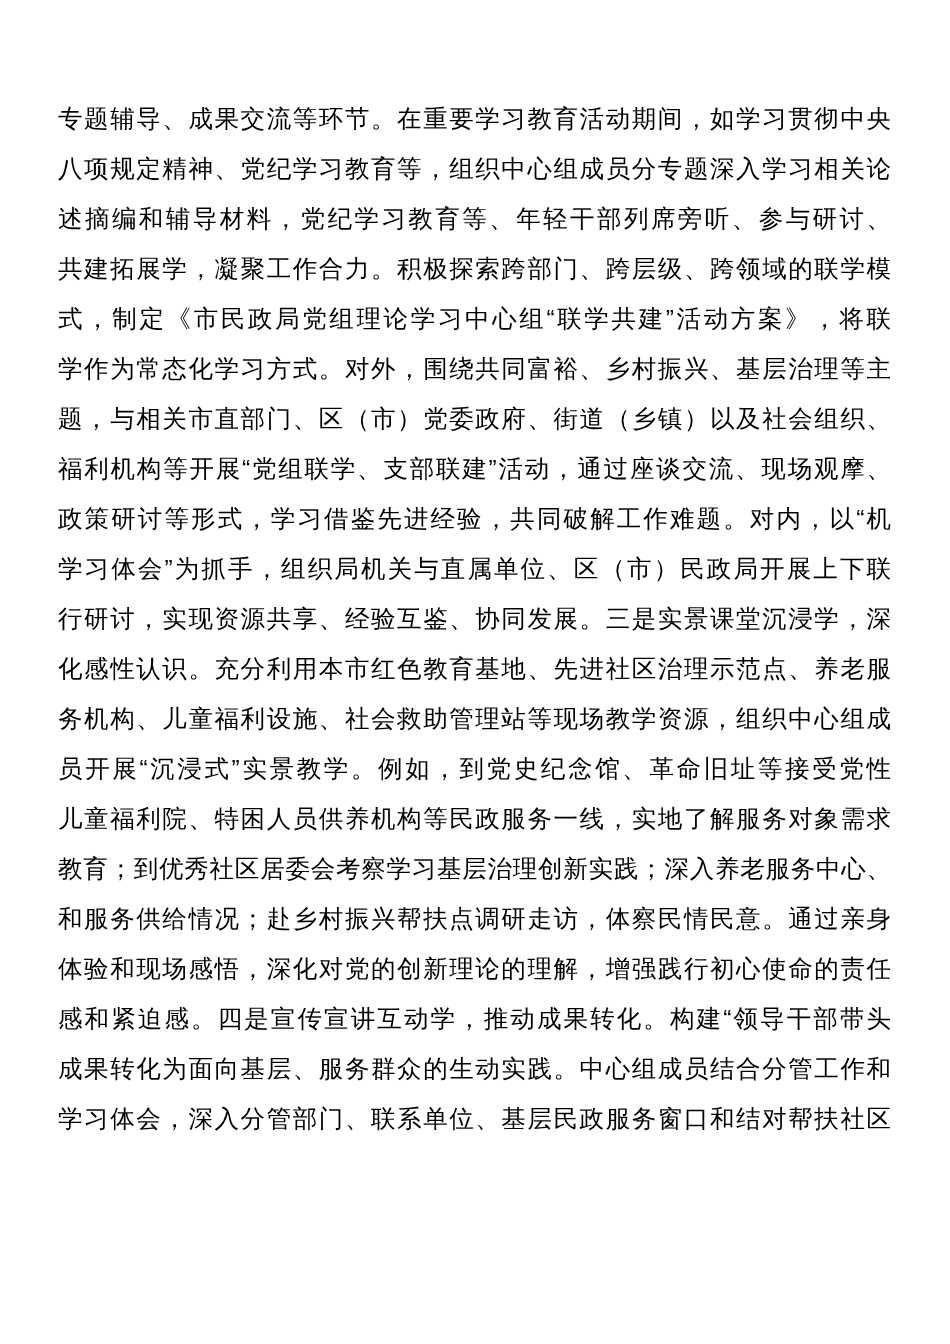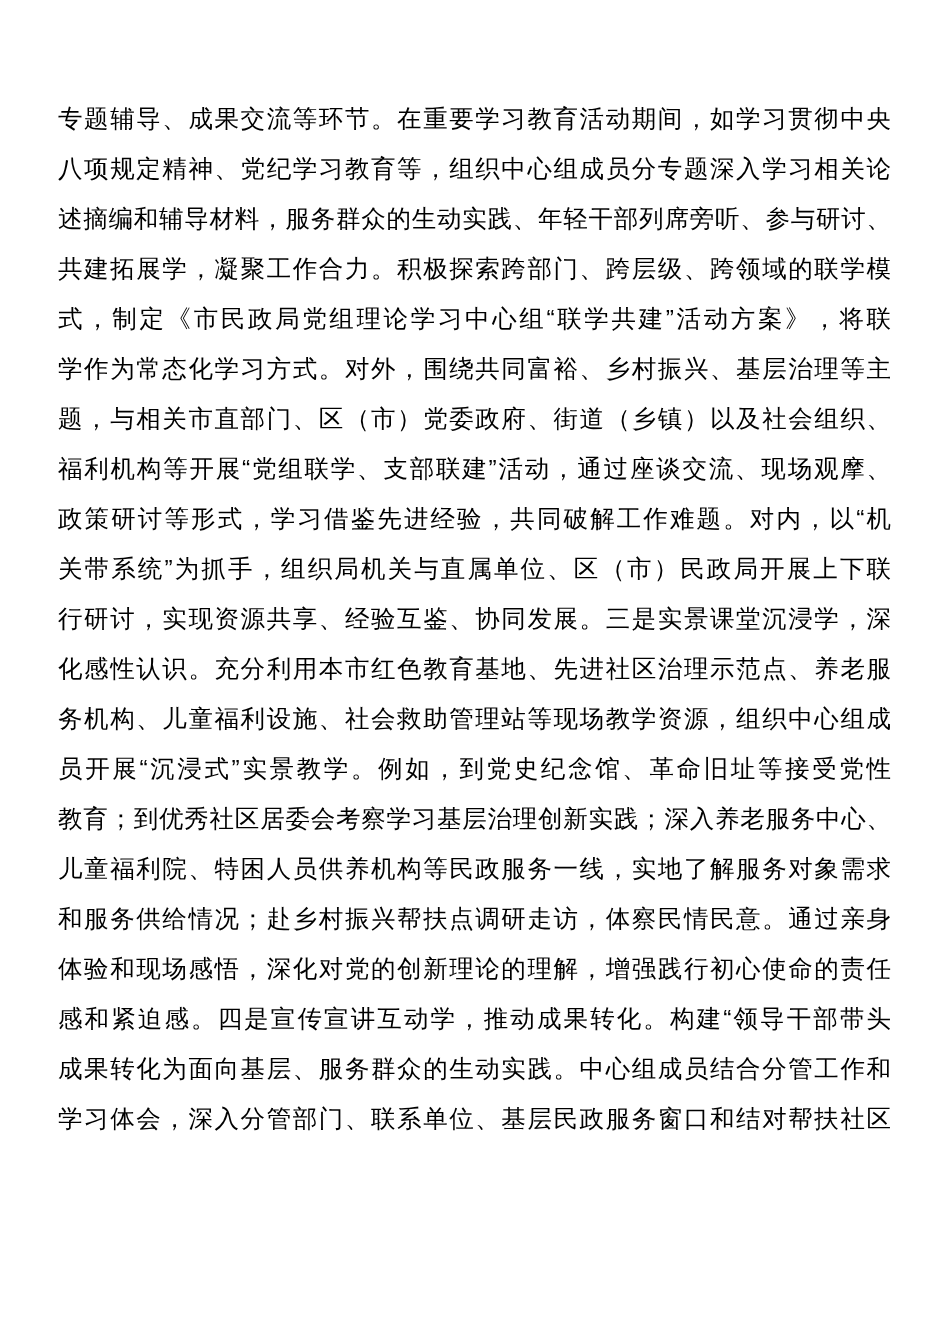--- a/index.html
+++ b/index.html
@@ -46,49 +46,49 @@
 </head>
 <body>
 
 <div class="page">
   <div class="text-block">
 
       <div class="text-line">专题辅导、成果交流等环节。在重要学习教育活动期间，如学习贯彻中央</div>
 
       <div class="text-line">八项规定精神、党纪学习教育等，组织中心组成员分专题深入学习相关论</div>
 
-      <div class="text-line">述摘编和辅导材料，服务群众的生动实践、年轻干部列席旁听、参与研讨、</div>
+      <div class="text-line">述摘编和辅导材料，党纪学习教育等、年轻干部列席旁听、参与研讨、</div>
 
 
       <div class="text-line">共建拓展学，凝聚工作合力。积极探索跨部门、跨层级、跨领域的联学模</div>
 
       <div class="text-line">式，制定《市民政局党组理论学习中心组“联学共建”活动方案》，将联</div>
 
       <div class="text-line">学作为常态化学习方式。对外，围绕共同富裕、乡村振兴、基层治理等主</div>
 
       <div class="text-line">题，与相关市直部门、区（市）党委政府、街道（乡镇）以及社会组织、</div>
 
       <div class="text-line">福利机构等开展“党组联学、支部联建”活动，通过座谈交流、现场观摩、</div>
 
       <div class="text-line">政策研讨等形式，学习借鉴先进经验，共同破解工作难题。对内，以“机</div>
 
-      <div class="text-line">关带系统”为抓手，组织局机关与直属单位、区（市）民政局开展上下联</div>
+      <div class="text-line">学习体会”为抓手，组织局机关与直属单位、区（市）民政局开展上下联</div>
 
 
       <div class="text-line">行研讨，实现资源共享、经验互鉴、协同发展。三是实景课堂沉浸学，深</div>
 
       <div class="text-line">化感性认识。充分利用本市红色教育基地、先进社区治理示范点、养老服</div>
 
       <div class="text-line">务机构、儿童福利设施、社会救助管理站等现场教学资源，组织中心组成</div>
 
       <div class="text-line">员开展“沉浸式”实景教学。例如，到党史纪念馆、革命旧址等接受党性</div>
 
+      <div class="text-line">儿童福利院、特困人员供养机构等民政服务一线，实地了解服务对象需求</div>
+
       <div class="text-line">教育；到优秀社区居委会考察学习基层治理创新实践；深入养老服务中心、</div>
-
-      <div class="text-line">儿童福利院、特困人员供养机构等民政服务一线，实地了解服务对象需求</div>
 
       <div class="text-line">和服务供给情况；赴乡村振兴帮扶点调研走访，体察民情民意。通过亲身</div>
 
       <div class="text-line">体验和现场感悟，深化对党的创新理论的理解，增强践行初心使命的责任</div>
 
       <div class="text-line">感和紧迫感。四是宣传宣讲互动学，推动成果转化。构建“领导干部带头</div>
 
 
       <div class="text-line">成果转化为面向基层、服务群众的生动实践。中心组成员结合分管工作和</div>
 

